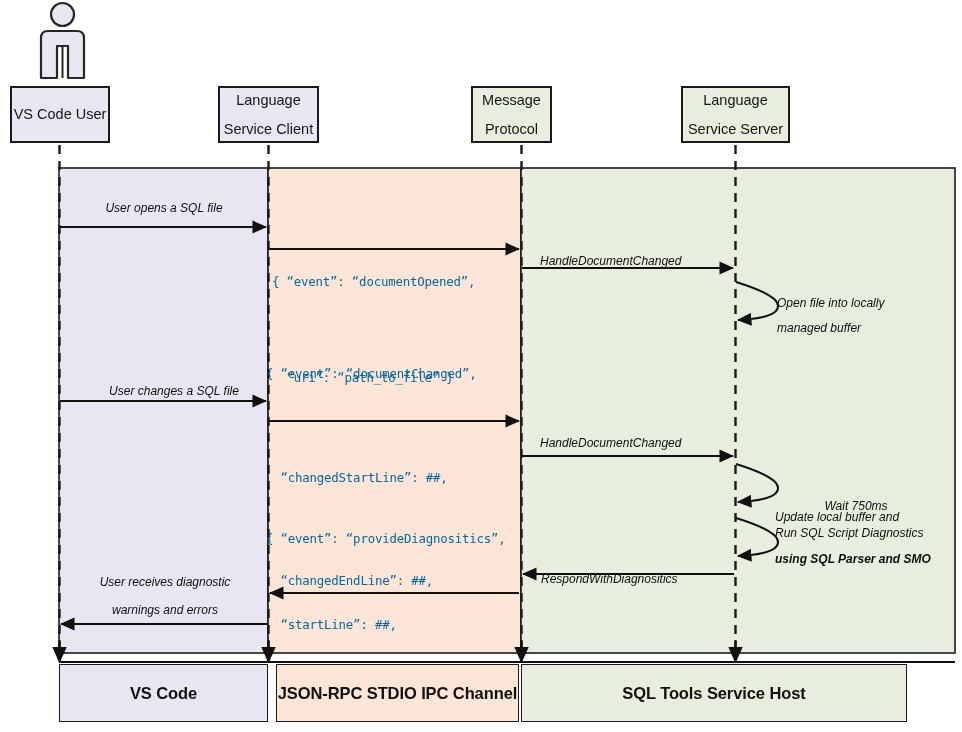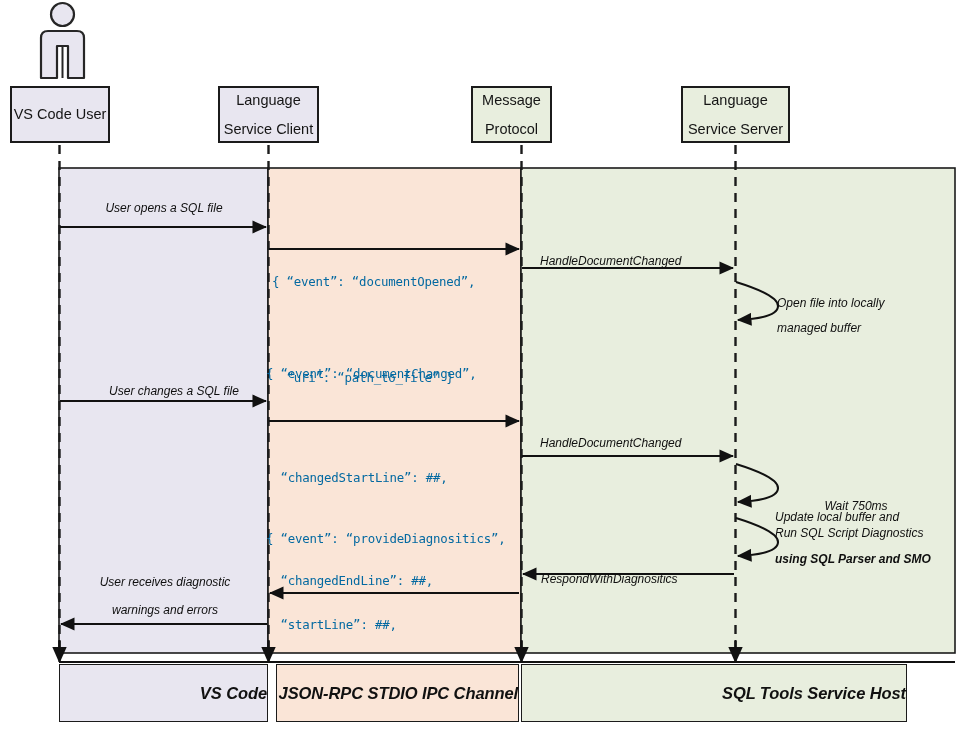--- a/index.html
+++ b/index.html
@@ -39,26 +39,25 @@
   .pbox.grn { background: #e8eede; }
   .pbox span { display: block; }
 
   
   .fbox {
     position: absolute;
     border: 1.6px solid #1b1b1b;
     box-sizing: border-box;
     display: flex;
     align-items: center;
-    justify-content: flex-end;
+    justify-content: center;
     font-size: 16.5px;
     font-weight: bold;
     color: #111111;
     letter-spacing: -0.1px;
-    font-style: italic;
   }
   .fbox.lav { background: #e8e6f0; }
   .fbox.pch { background: #fae5d7; }
   .fbox.grn { background: #e8eede; }
 
   
   .note {
     position: absolute;
     font-style: italic;
     font-size: 12px;

